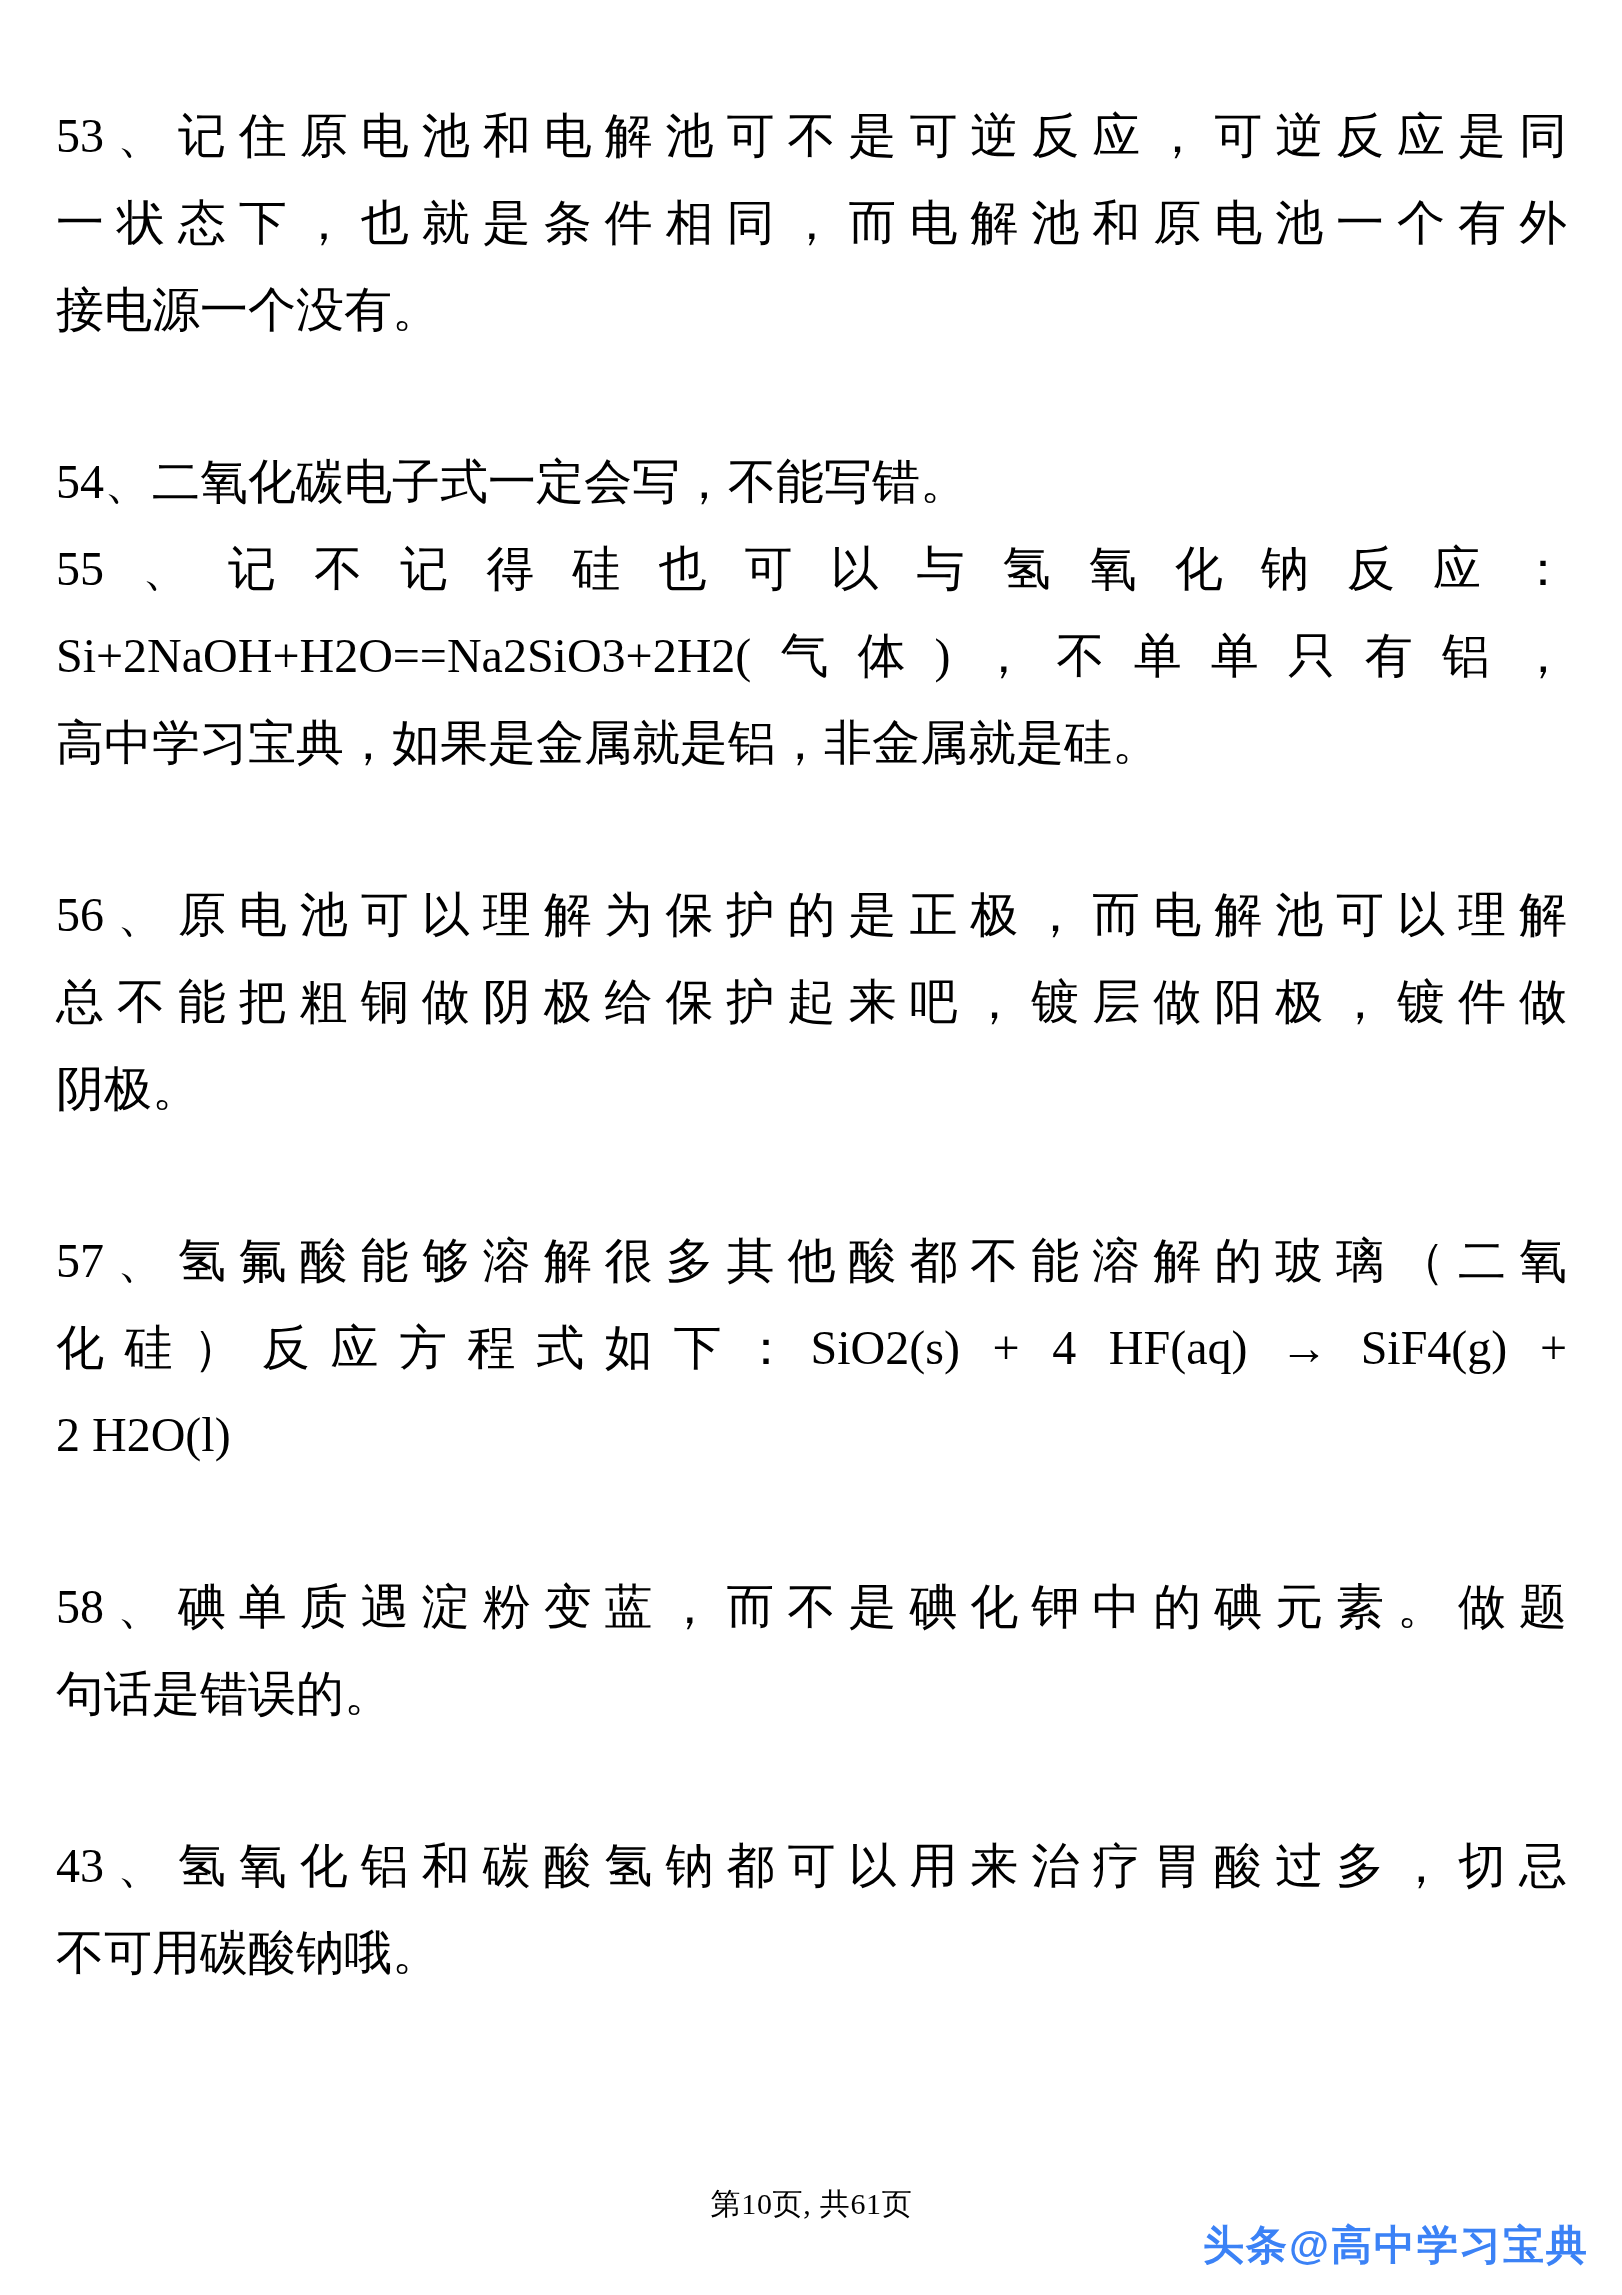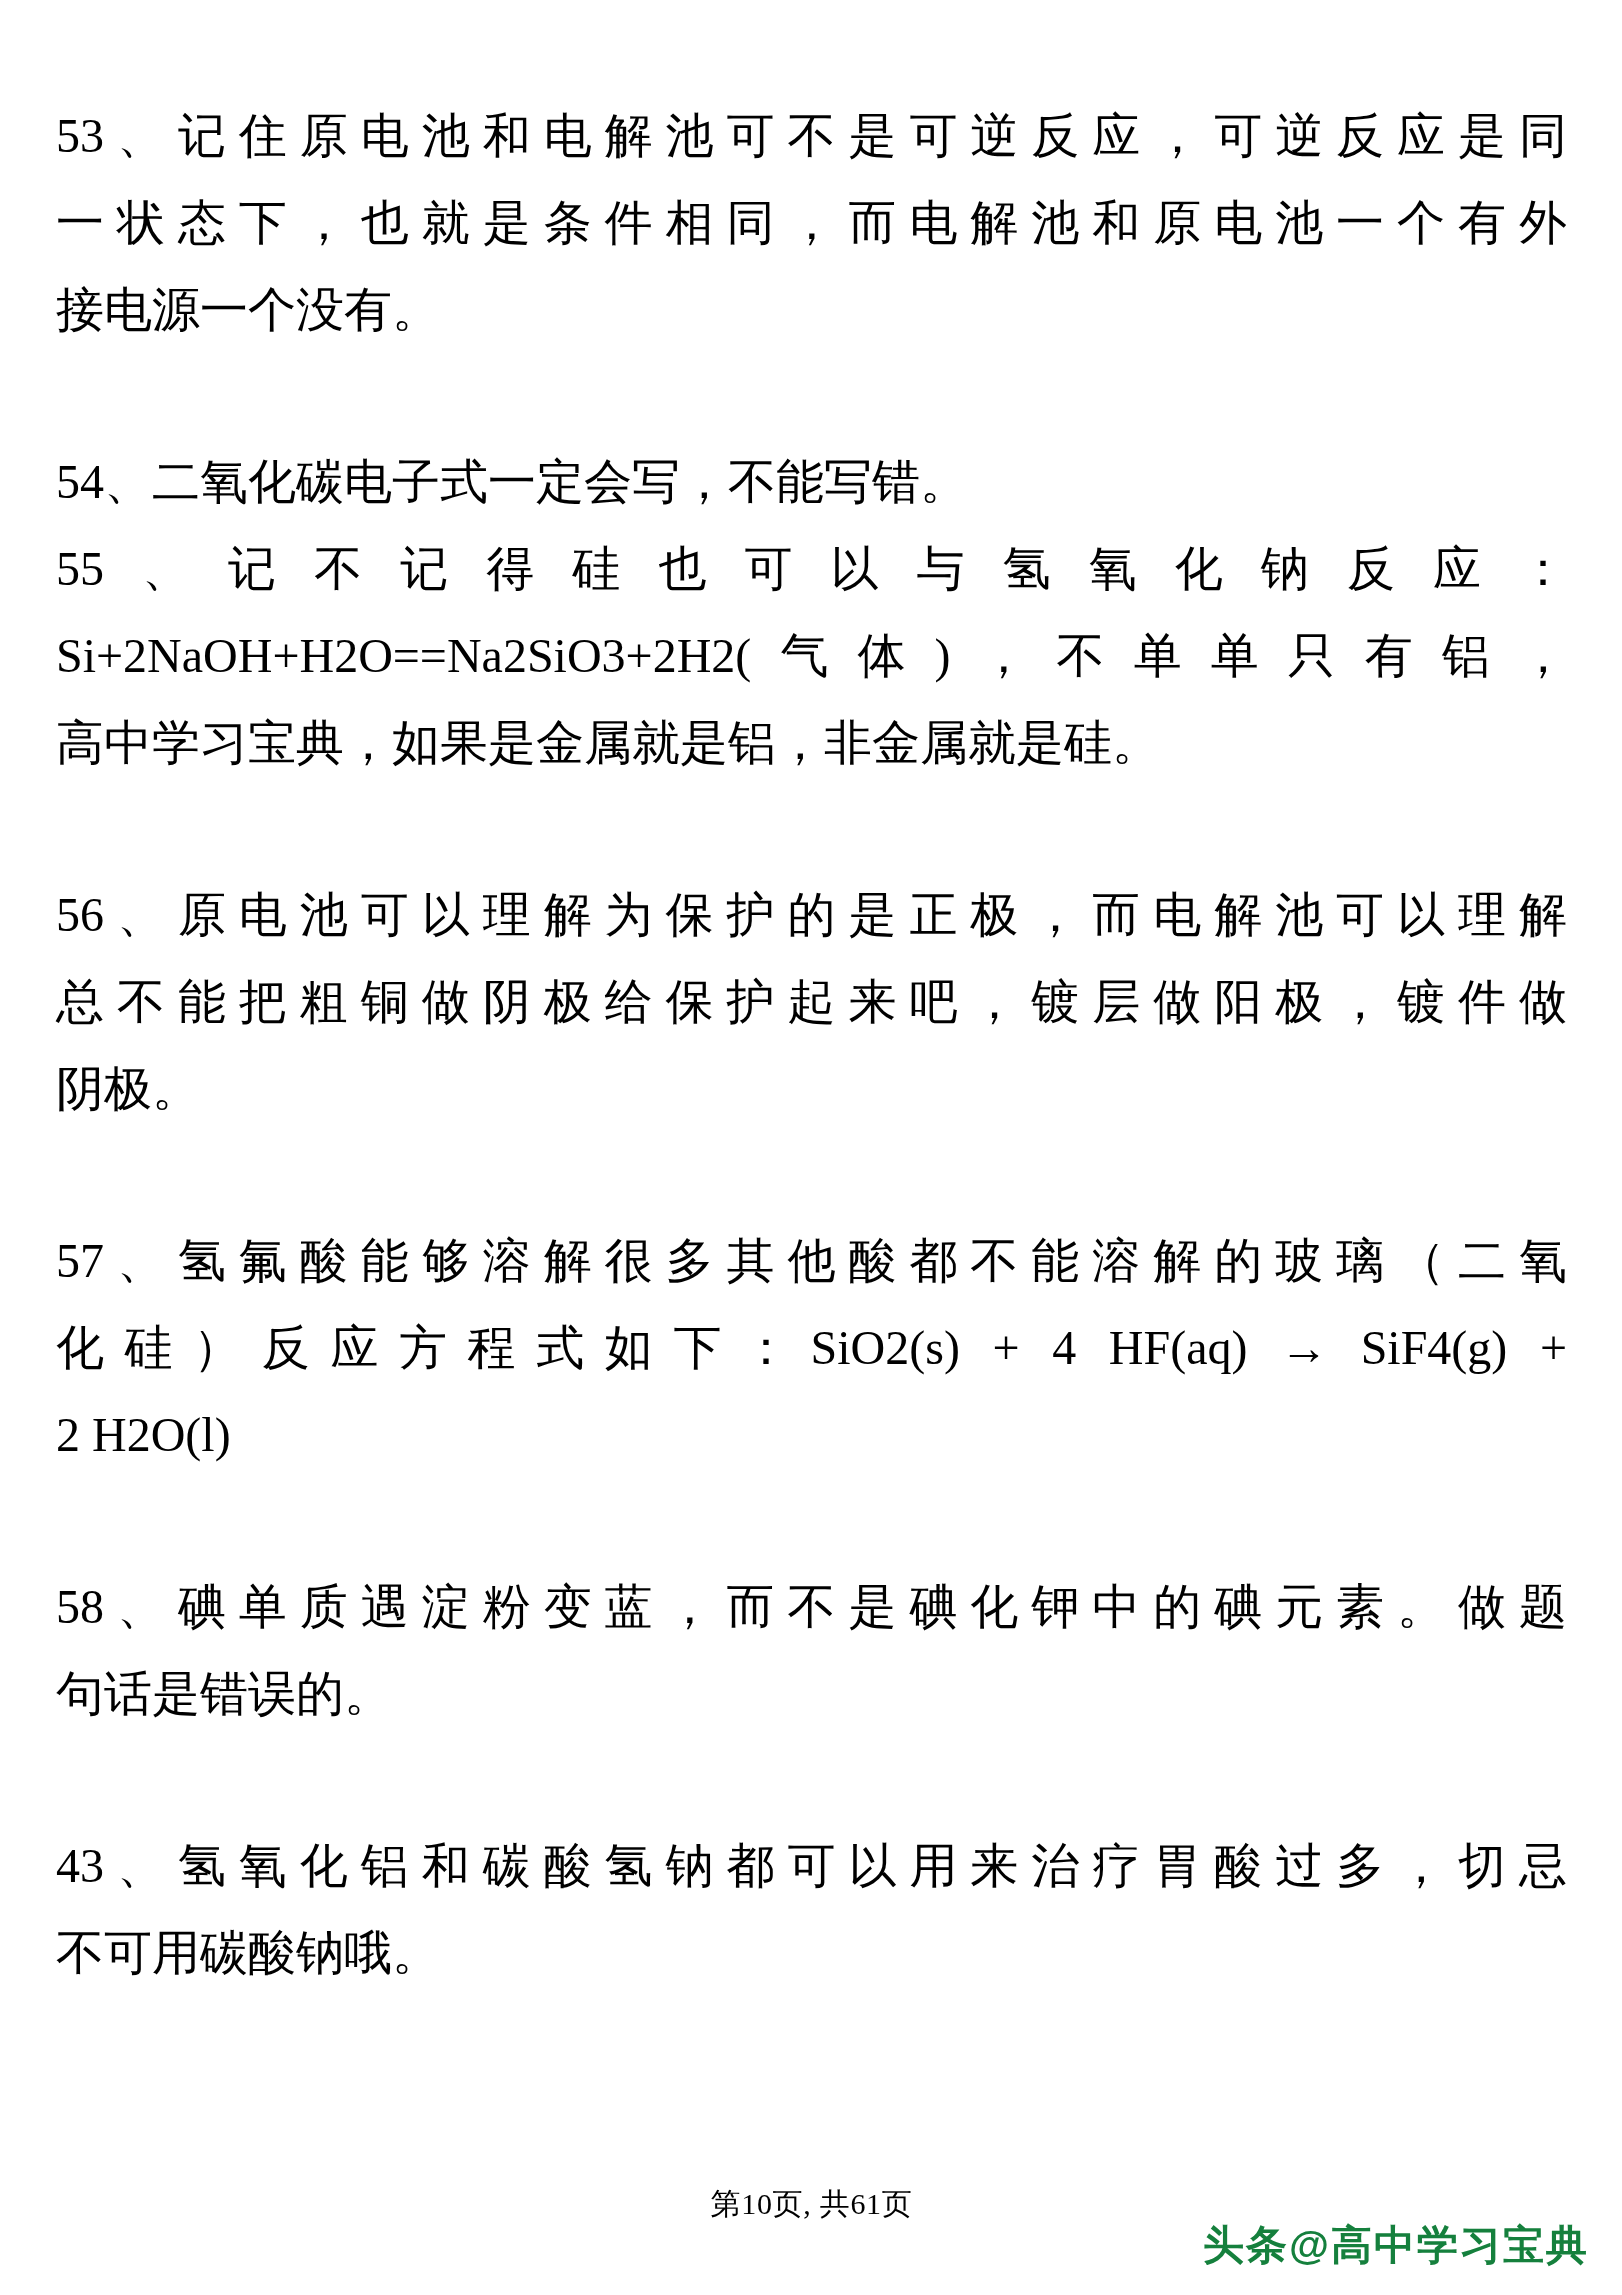--- a/index.html
+++ b/index.html
@@ -43,21 +43,21 @@
     letter-spacing: 0.7px;
   }
   .watermark {
     position: absolute;
     top: 2218px;
     right: 34px;
     font-size: 41px;
     font-weight: 700;
     font-family: "Liberation Sans", "DejaVu Sans", sans-serif;
     letter-spacing: 2px;
-    color: #15803d;
+    color: #3b82f6;
     text-shadow: 1.3px 1.3px 0 #ffffff;
   }
 </style>
 </head>
 <body>
 
 <div class="page">
 
   <div class="content">
 

